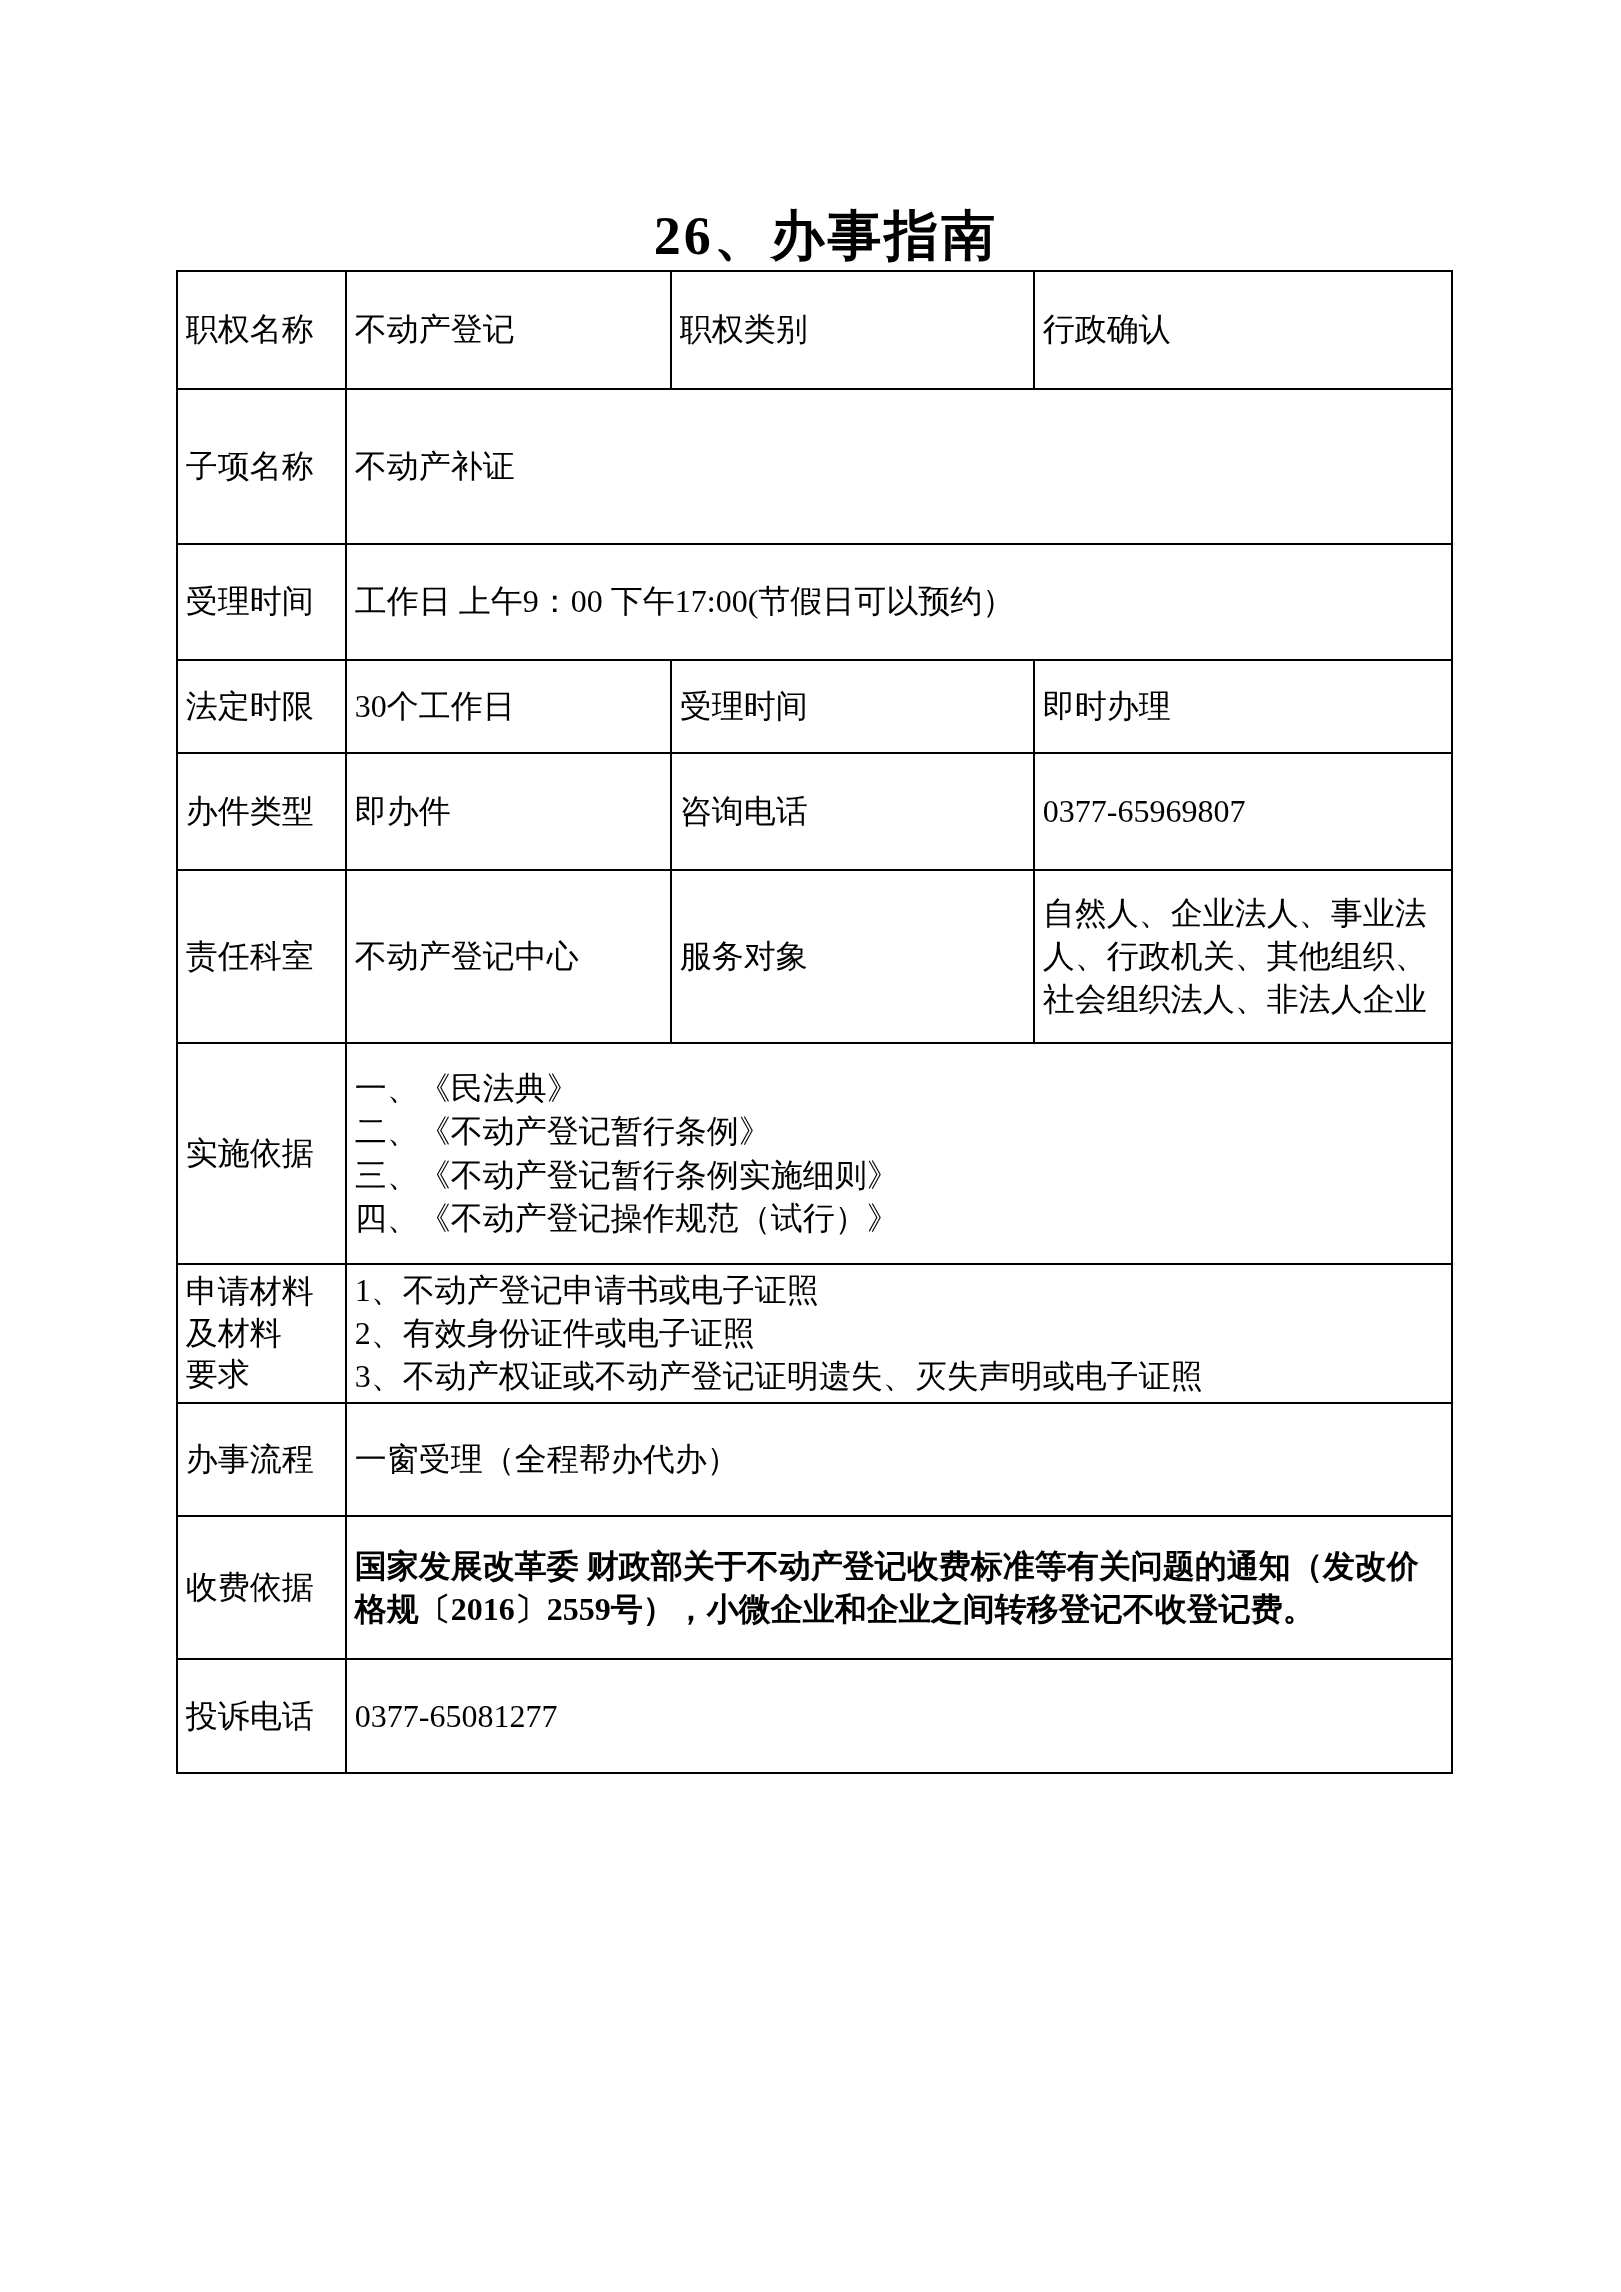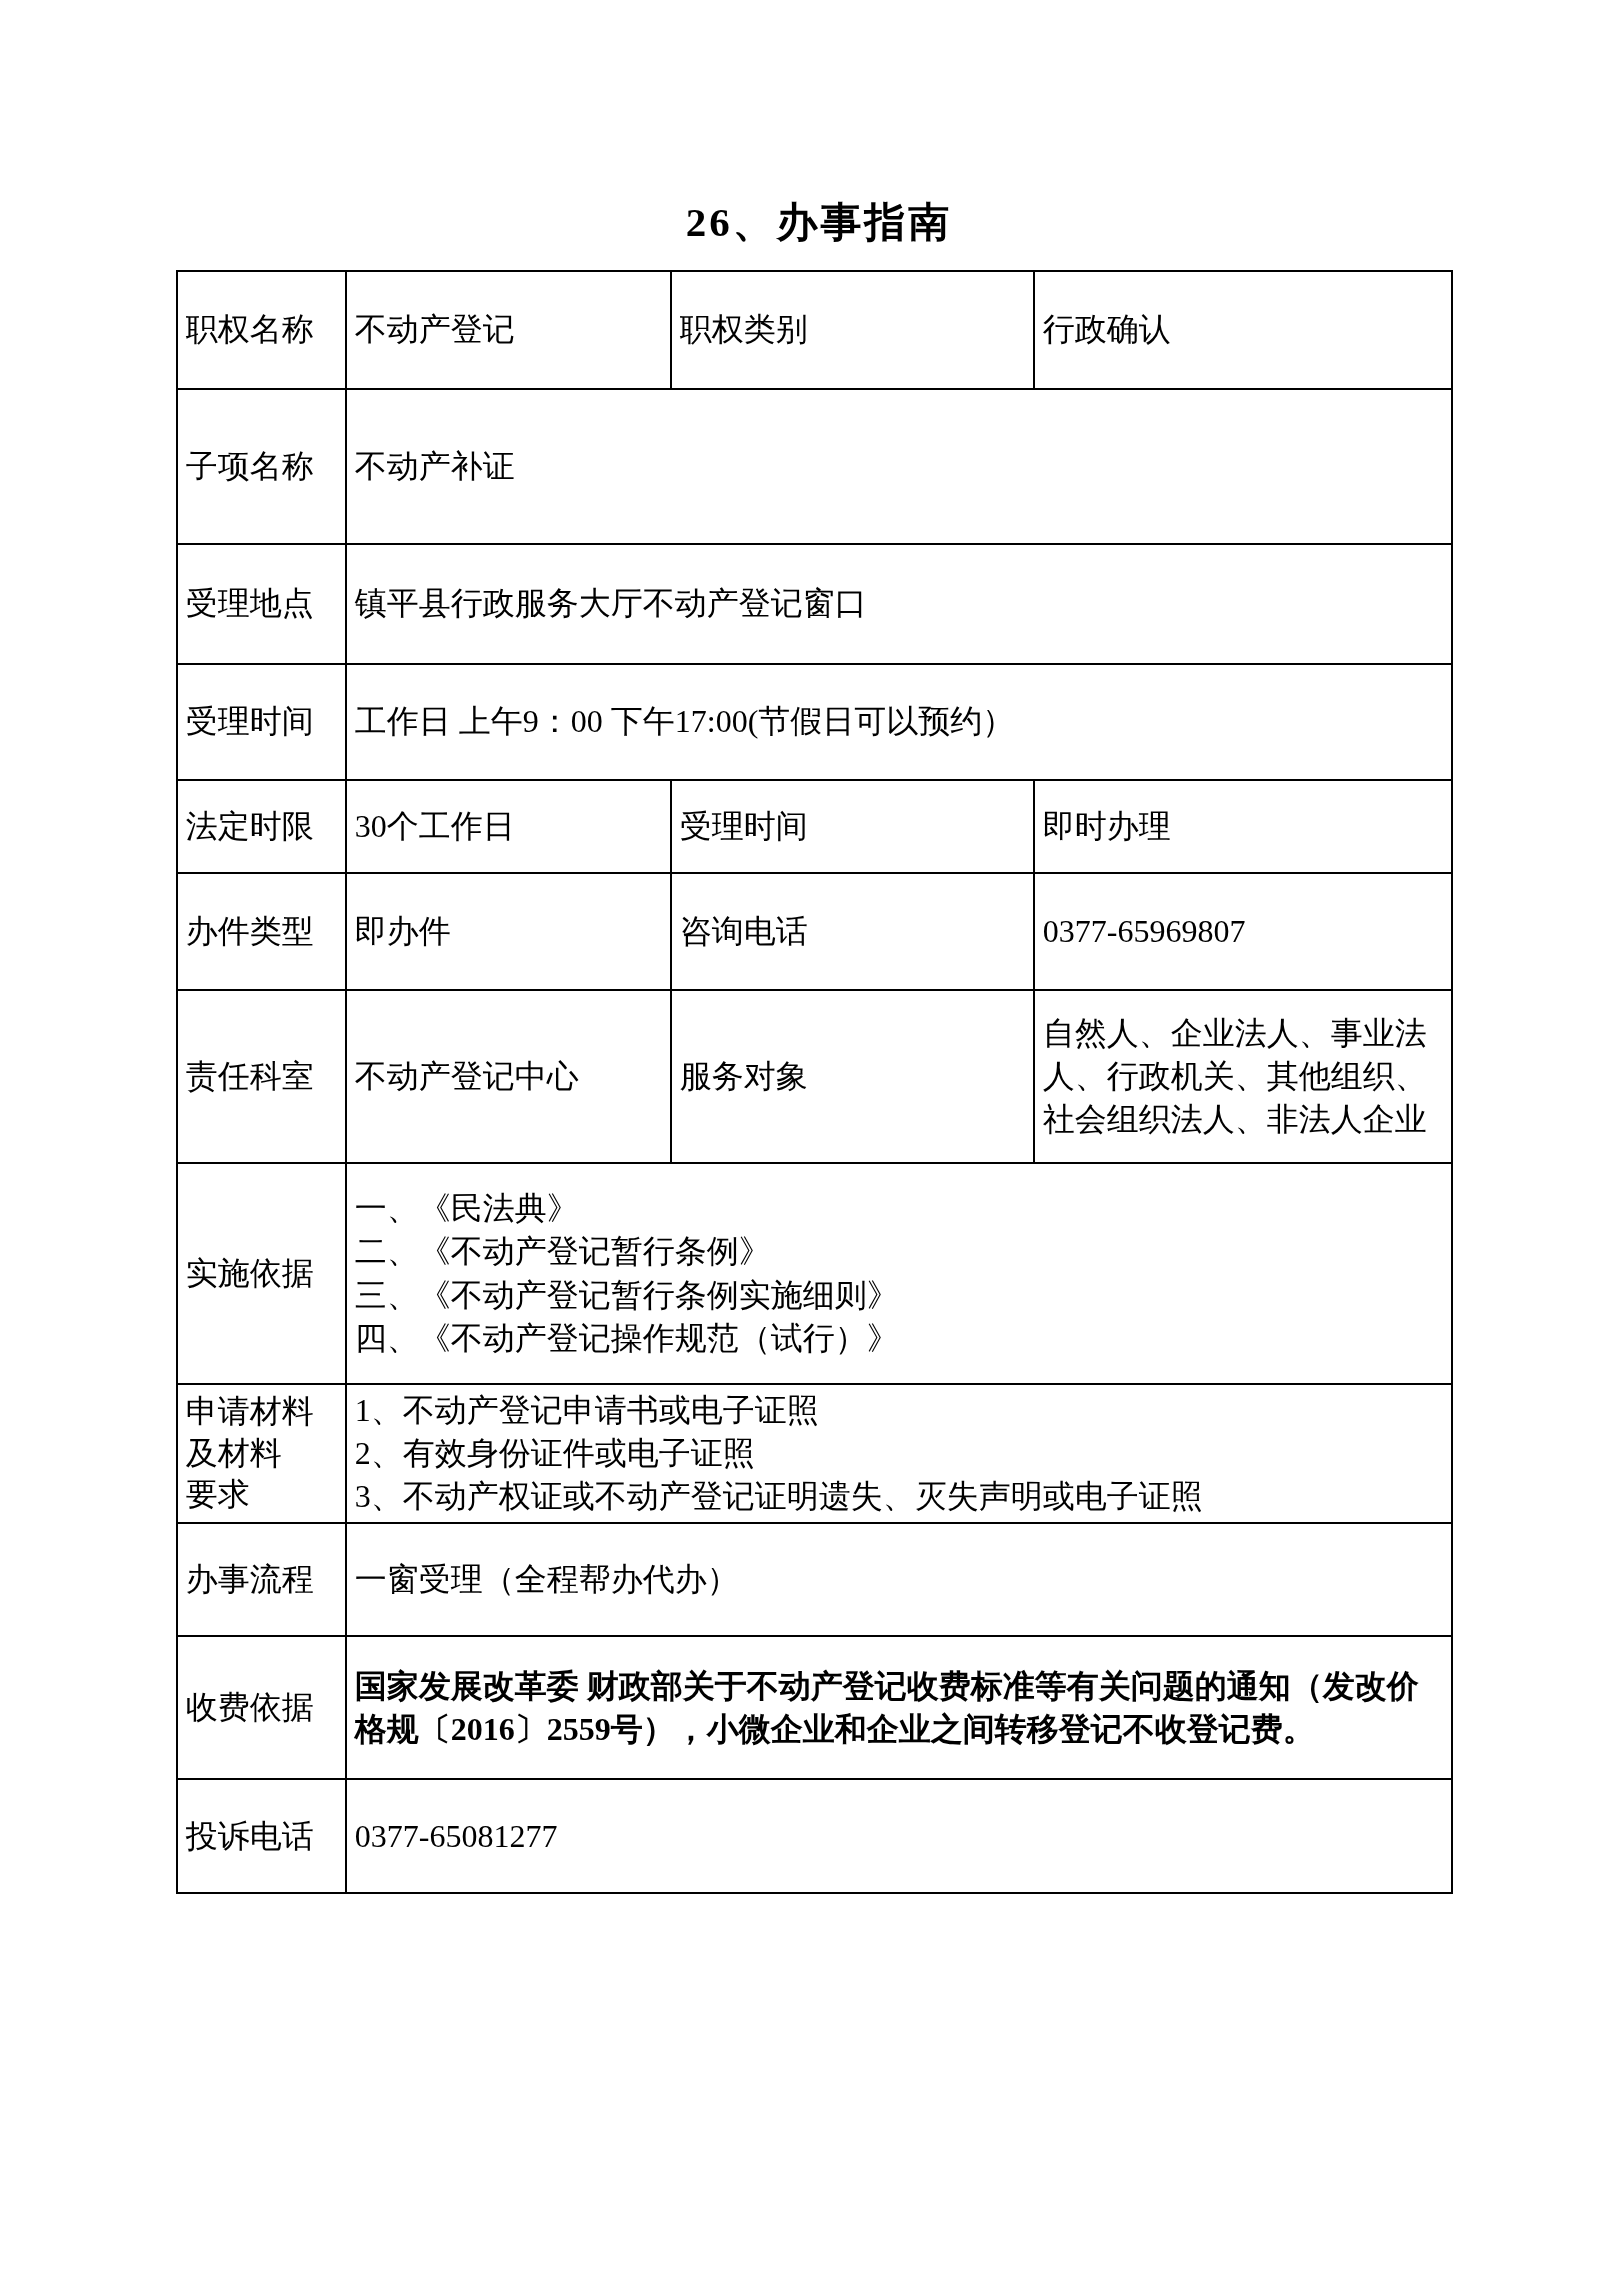--- a/index.html
+++ b/index.html
@@ -14,23 +14,23 @@
     width: 1621px;
     height: 2293px;
     background: #ffffff;
     overflow: hidden;
   }
   .doc-title {
     position: absolute;
     top: 192px;
     left: 173px;
     width: 1276px;
-    margin: 8px;
+    margin: 15px;
     text-align: center;
-    font-size: 41px;
+    font-size: 54px;
     font-weight: 700;
     letter-spacing: 2.9px;
     line-height: 1.1;
     white-space: nowrap;
   }
   table.guide {
     position: absolute;
     top: 270px;
     left: 176px;
     width: 1274px;
@@ -96,24 +96,20 @@
         <td>不动产登记</td>
         <td>职权类别</td>
         <td>行政确认</td>
       </tr>
 
       <tr style="height:155px">
         <td>子项名称</td>
         <td colspan="3">不动产补证</td>
       </tr>
 
-      <tr style="height:120px">
-        <td>受理地点</td>
-        <td colspan="3">镇平县行政服务大厅不动产登记窗口</td>
-      </tr>
 
       <tr style="height:116px">
         <td>受理时间</td>
         <td colspan="3">工作日 上午9：00 下午17:00(节假日可以预约）</td>
       </tr>
 
       <tr style="height:93px">
         <td>法定时限</td>
         <td>30个工作日</td>
         <td>受理时间</td>

